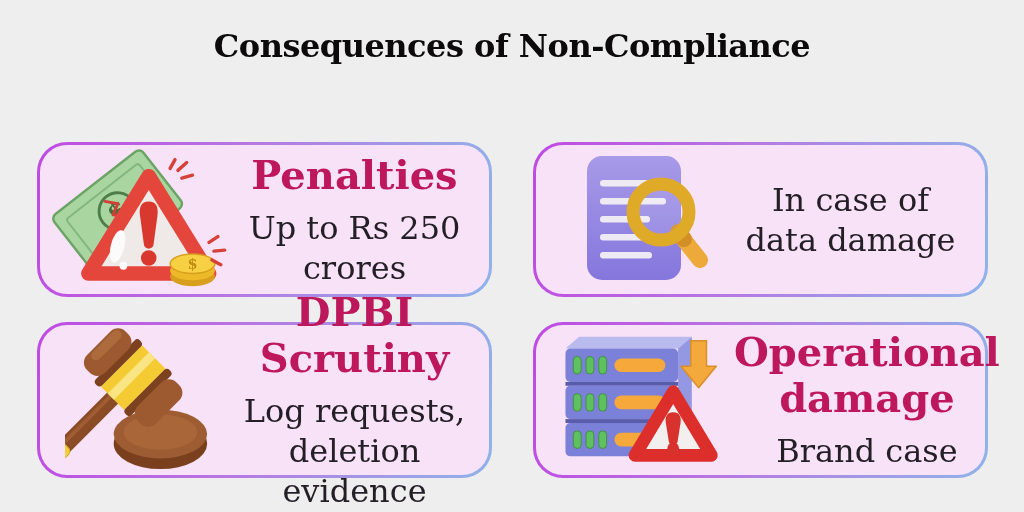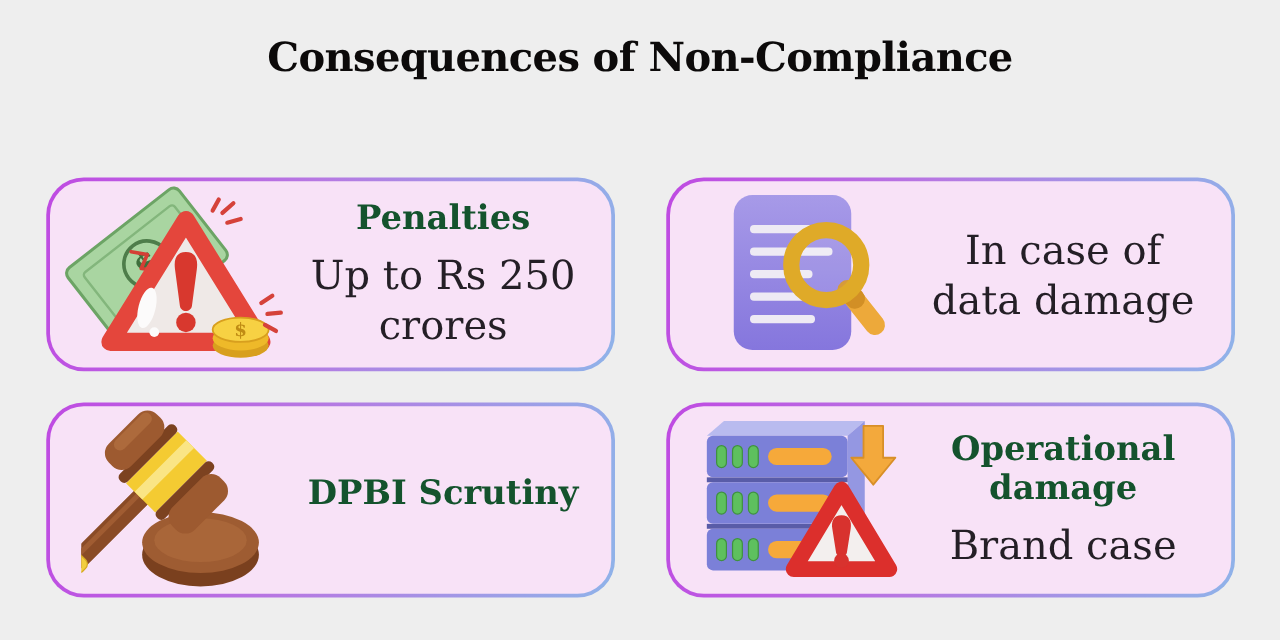--- a/index.html
+++ b/index.html
@@ -50,23 +50,23 @@
     align-items:center;
     justify-content:center;
     height:100%;
   }
   .text-wrap{
     flex:1 1 auto;
     text-align:center;
     padding-right:18px;
   }
   .card-title{
-    font-size:27px;
+    font-size:40px;
     font-weight:700;
-    color:#14532d;
+    color:#be185d;
     line-height:1.15;
     margin:0 0 10px 0;
   }
   .card-subtitle{
     font-size:32px;
     color:#241f26;
     line-height:1.25;
     margin:0;
     white-space:pre-line;
   }
@@ -170,20 +170,22 @@
               <rect x="17" y="-32" width="9" height="64" rx="4" fill="#7c4220"></rect>
 
               <rect x="-50" y="-28" width="26" height="56" rx="11" fill="#9d5a30"></rect>
               <rect x="24" y="-28" width="26" height="56" rx="11" fill="#9d5a30"></rect>
               <rect x="-48" y="-24" width="10" height="40" rx="5" fill="#ad6a3c"></rect>
             </g>
           </svg>
         </div>
         <div class="text-wrap">
           <div class="card-title">DPBI Scrutiny</div>
+          <div class="card-subtitle">Log requests,
+deletion evidence</div>
         </div>
       </div>
     </div>
 
     <div class="card-border">
       <div class="card">
         <div class="icon-wrap">
           <svg width="182" height="142" viewBox="0 0 182 145">
 
             <polygon points="20,20 135,20 149,8 34,8" fill="#b9bbef"></polygon>

